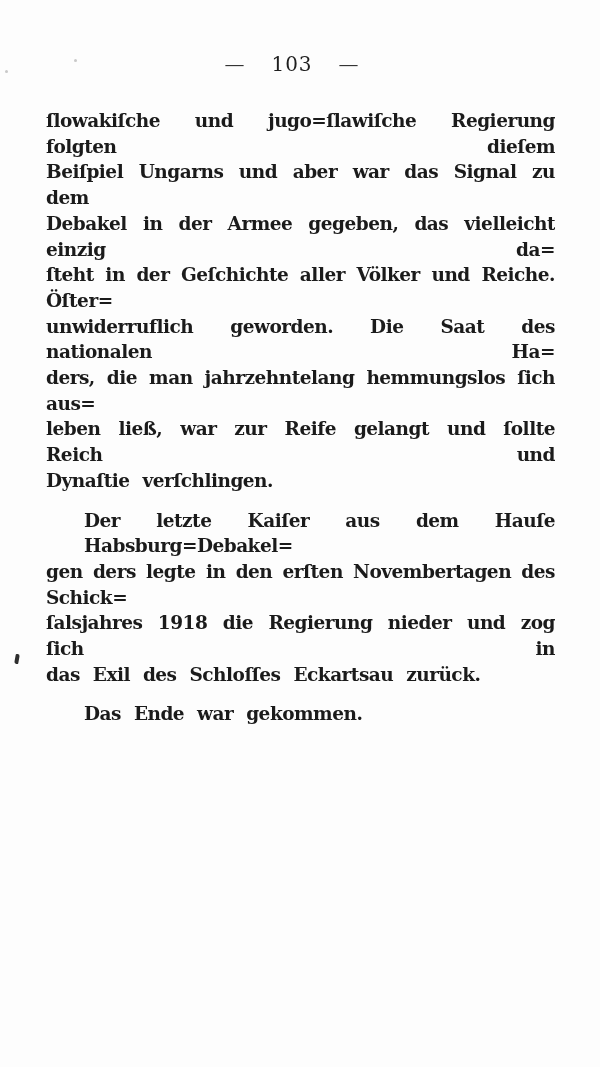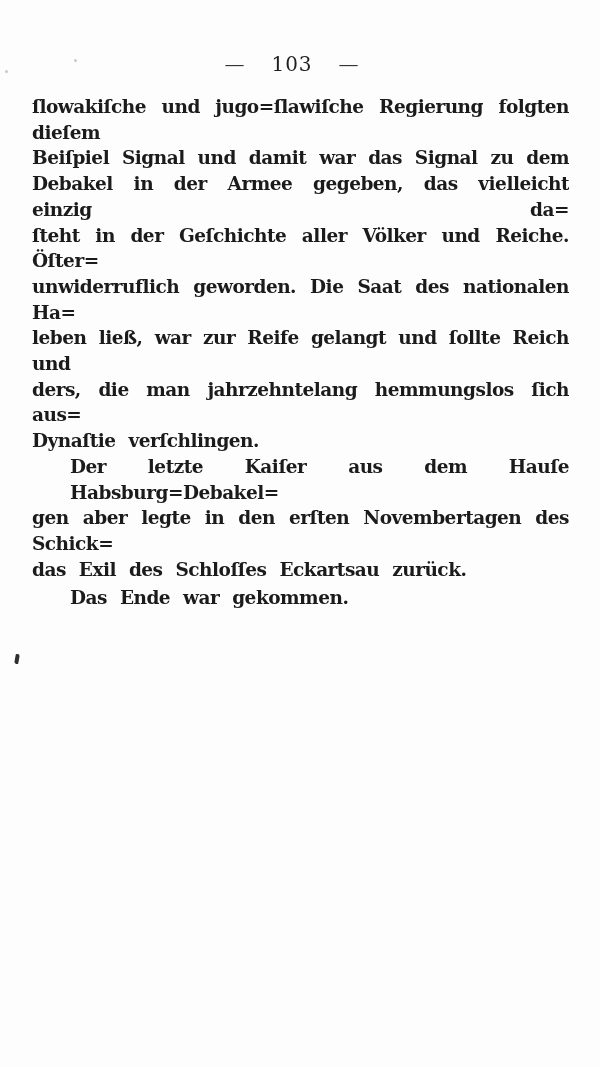--- a/index.html
+++ b/index.html
@@ -38,21 +38,21 @@
     top: 94px;
     left: 32px;
     right: 31px;
     font-size: 18.5px;
     font-weight: 700;
     line-height: 25.7px;
     letter-spacing: -0.5px;
     word-spacing: 4px;
     color: #1b1b1b;
   }
-  .paragraph { margin: 0; }
+  .paragraph { margin: 14px; }
   .paragraph + .paragraph { margin-top: 0; }
   .paragraph:last-child { margin-top: 3px; }
   .line {
     text-align: justify;
     text-align-last: justify;
     white-space: normal;
     overflow: hidden;
   }
   .line.indent { padding-left: 38px; }
   .line.last-line {
@@ -87,31 +87,32 @@
 
   <div class="page-header">
     <span class="dash">—</span>
     <span class="page-number">103</span>
     <span class="dash">—</span>
   </div>
 
   <div class="page-body">
       <div class="paragraph">
         <div class="line">ſlowakiſche und jugo=ſlawiſche Regierung folgten dieſem</div>
-        <div class="line">Beiſpiel Signal und damit war das Signal zu dem</div>
+        <div class="line">Beiſpiel Ungarns und aber war das Signal zu dem</div>
         <div class="line">Debakel in der Armee gegeben, das vielleicht einzig da=</div>
         <div class="line">ſteht in der Geſchichte aller Völker und Reiche. Öſter=</div>
         <div class="line">unwiderruflich geworden. Die Saat des nationalen Ha=</div>
+        <div class="line">ders, die man jahrzehntelang hemmungslos ſich aus=</div>
         <div class="line">leben ließ, war zur Reife gelangt und ſollte Reich und</div>
-        <div class="line">ders, die man jahrzehntelang hemmungslos ſich aus=</div>
         <div class="line last-line">Dynaſtie verſchlingen.</div>
       </div>
       <div class="paragraph">
         <div class="line indent">Der letzte Kaiſer aus dem Hauſe Habsburg=Debakel=</div>
-        <div class="line">gen aber legte in den erſten Novembertagen des Schick=</div>
+        <div class="line">gen ders legte in den erſten Novembertagen des Schick=</div>
+        <div class="line">ſalsjahres 1918 die Regierung nieder und zog ſich in</div>
         <div class="line last-line">das Exil des Schloſſes Eckartsau zurück.</div>
       </div>
       <div class="paragraph">
         <div class="line indent last-line">Das Ende war gekommen.</div>
       </div>
     </div>
 
   <span class="ink-speck"></span>
   <span class="scan-speck s1"></span>
   <span class="scan-speck s2"></span>

